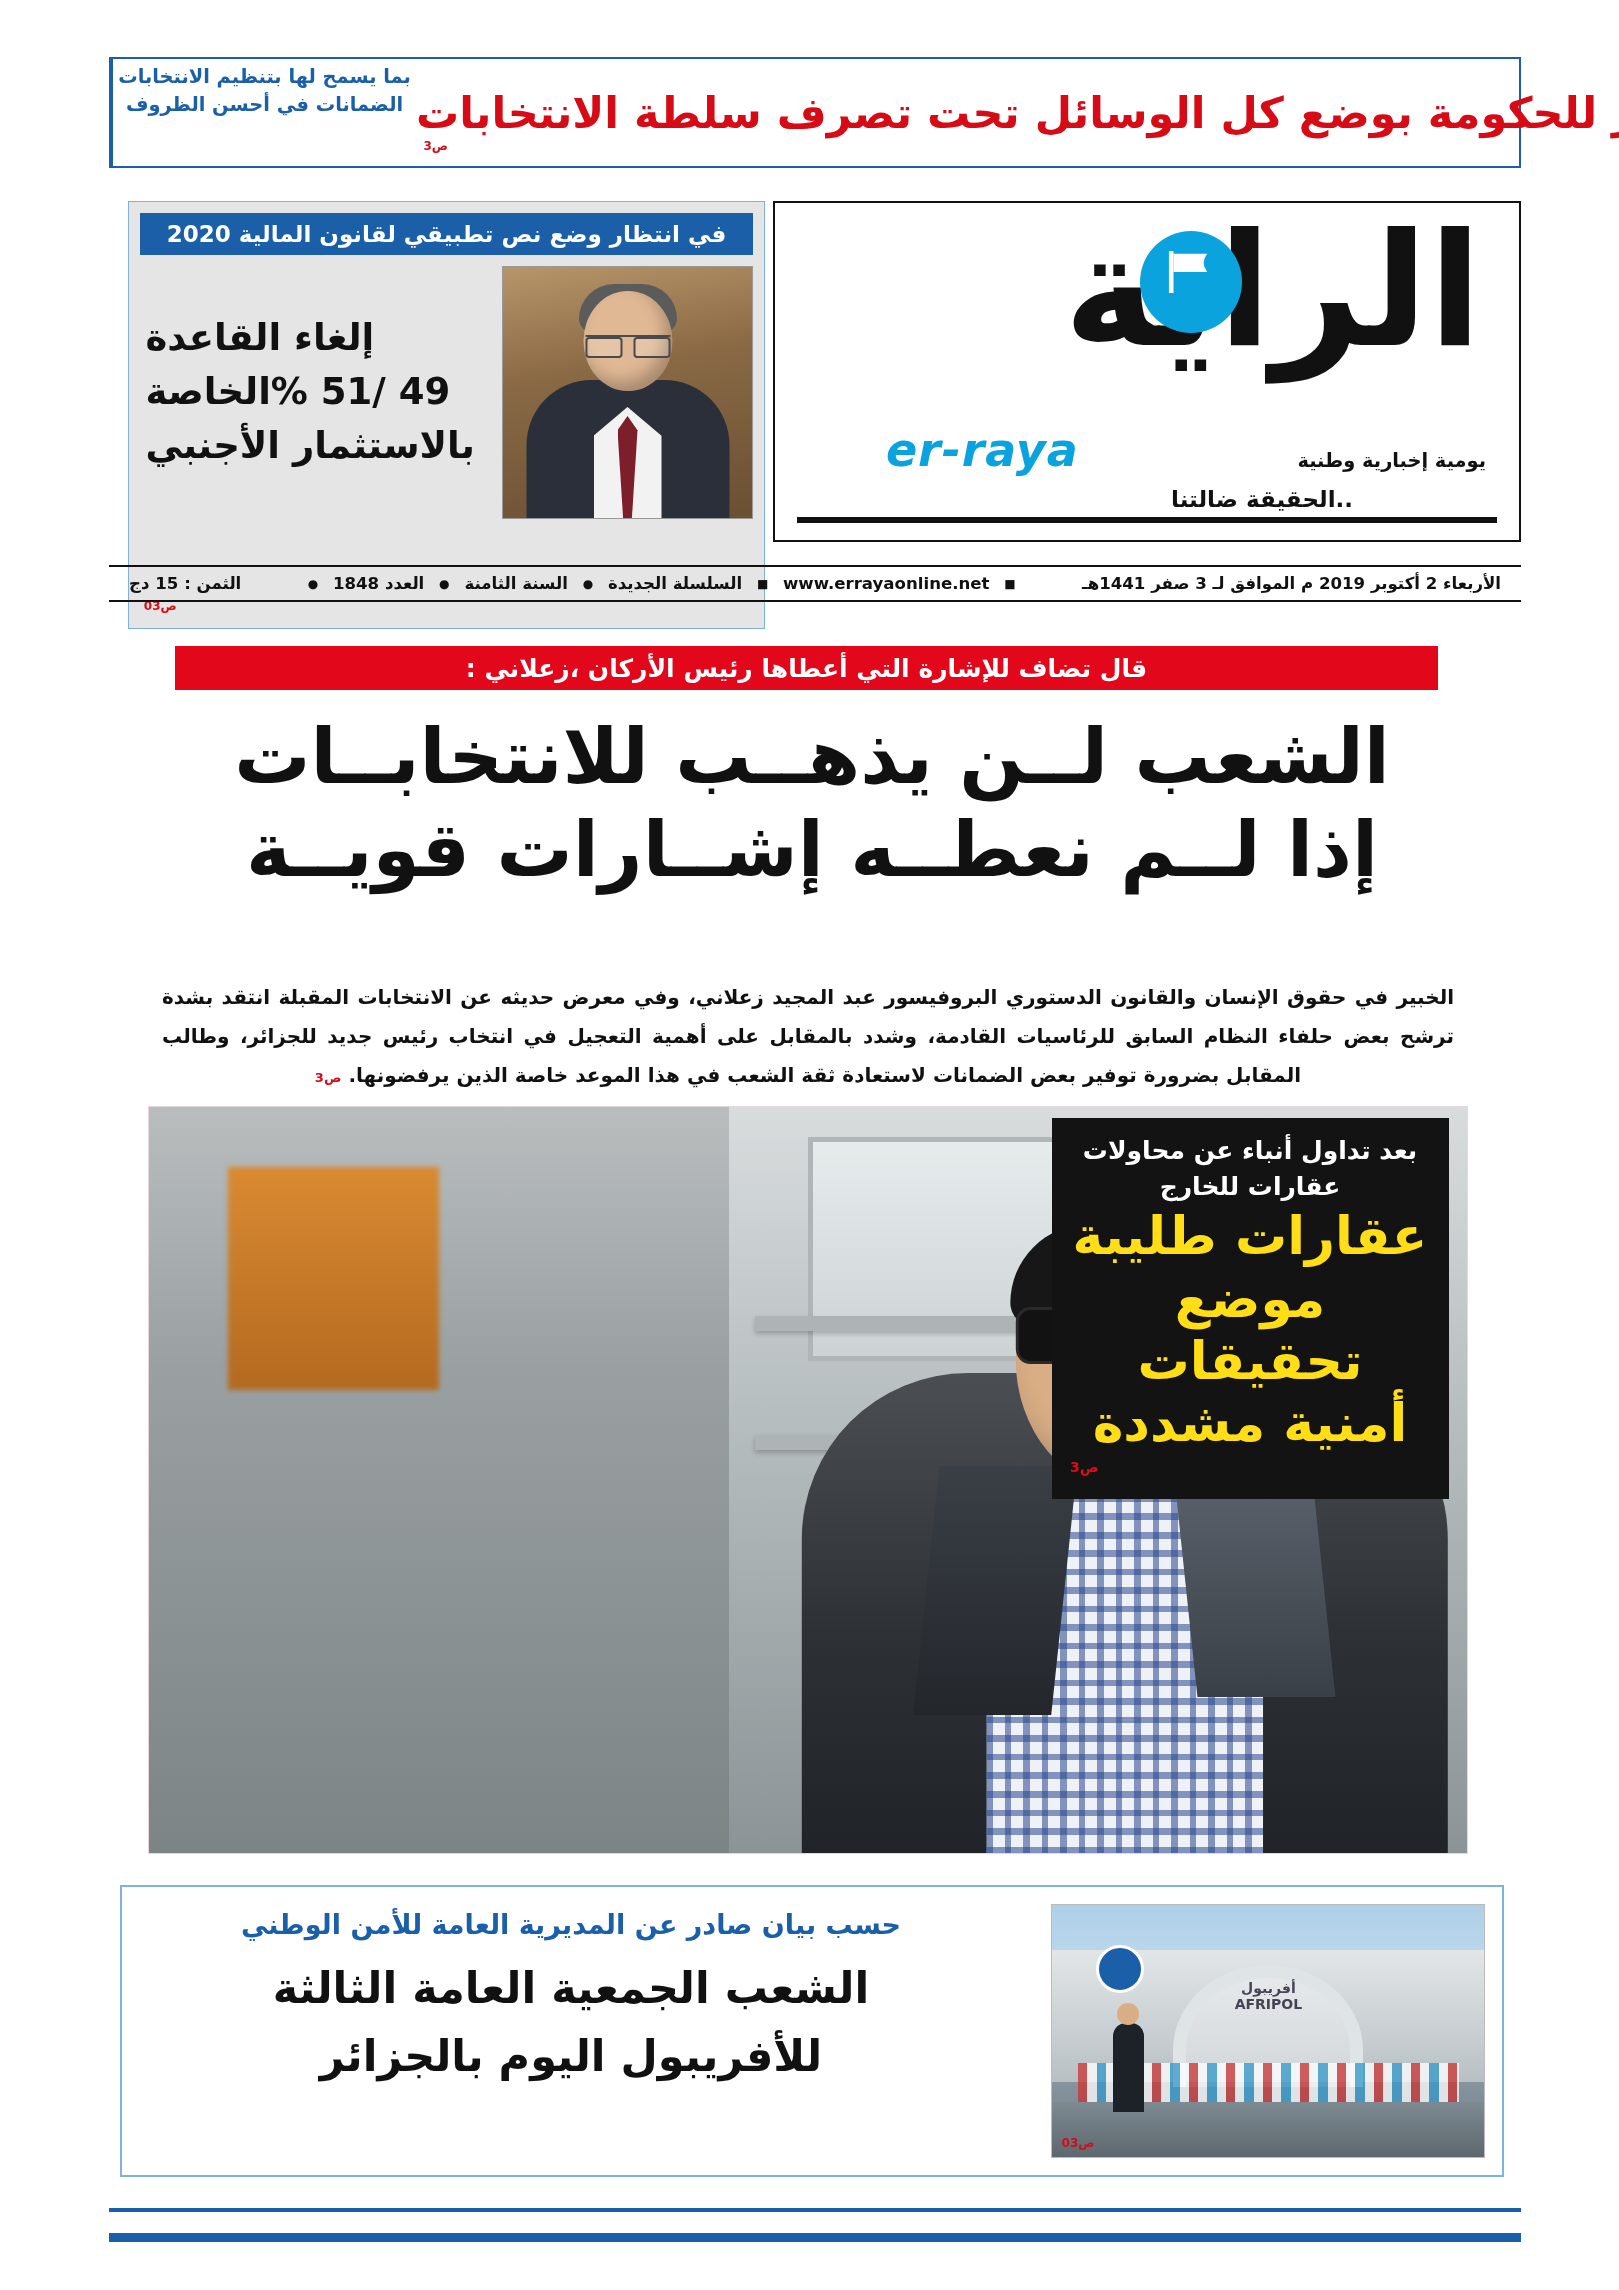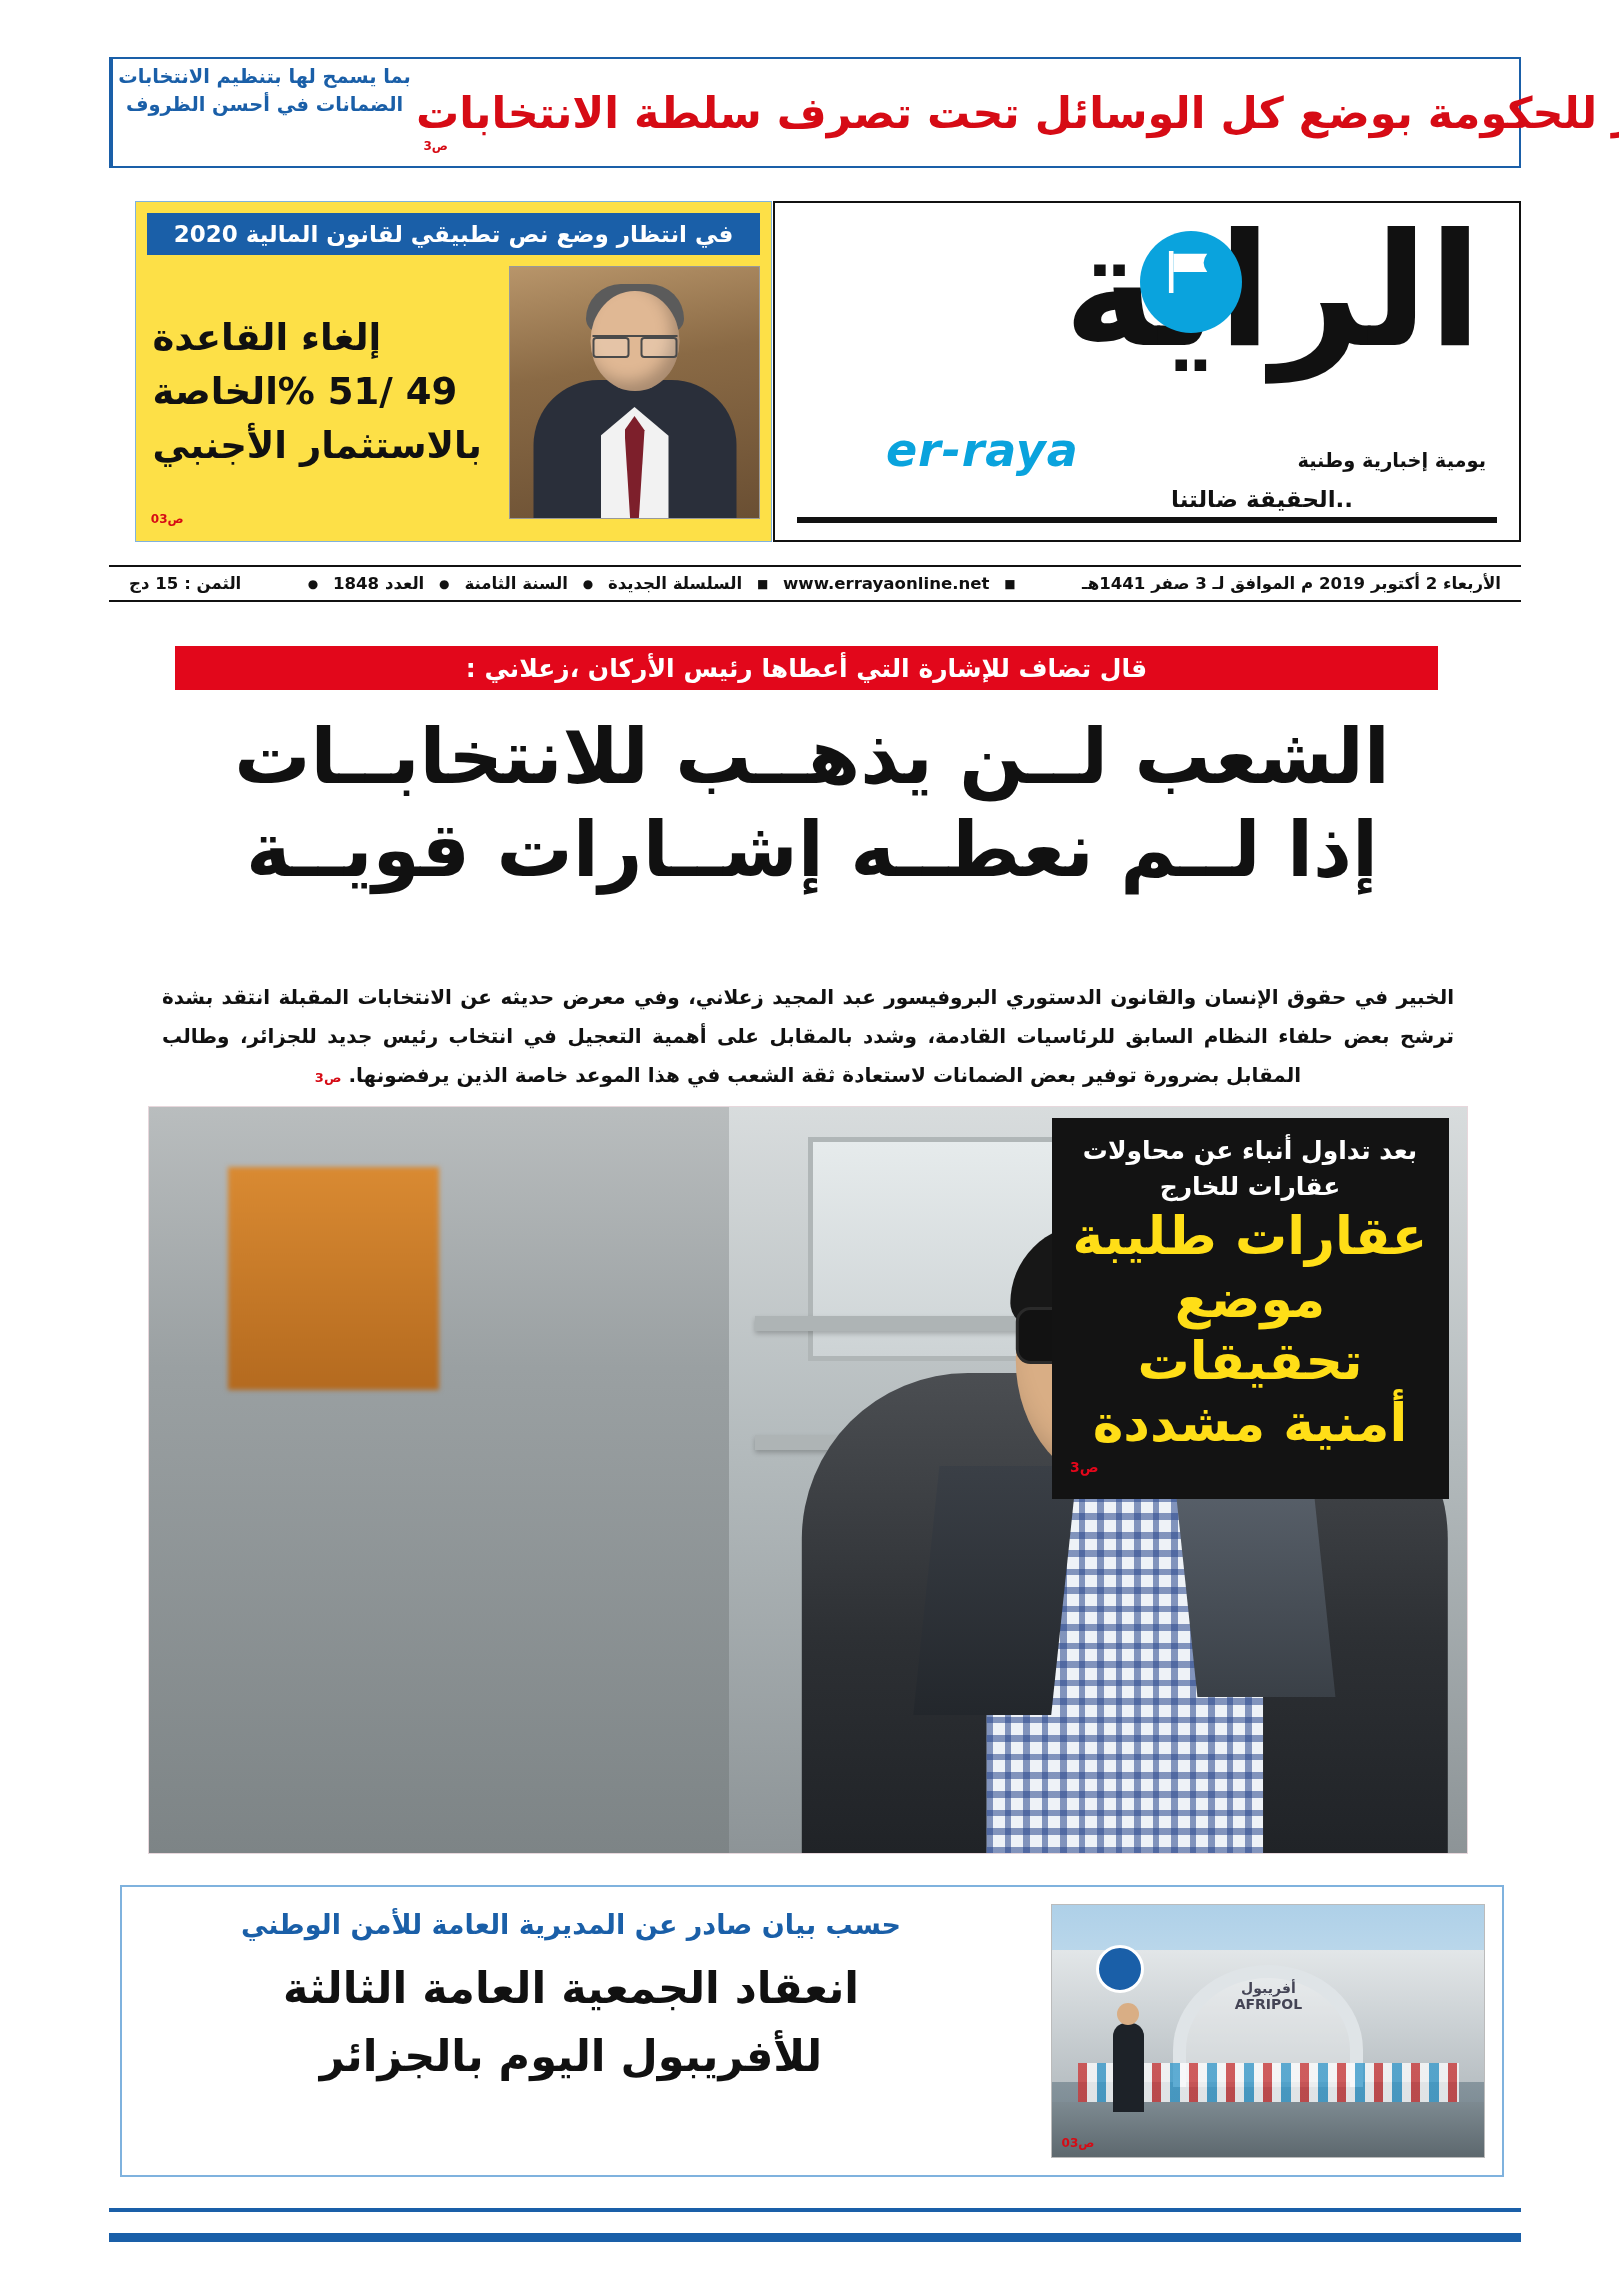--- a/index.html
+++ b/index.html
@@ -68,24 +68,24 @@
     position: absolute;
     font-size: 12px;
     color: #d60b15;
     font-weight: bold;
   }
   .topbanner .page-ref-sm { left: 7.4px; bottom: 13px; }
 
   
   .teaser {
     position: absolute;
-    left: 135px; top: 201px;
-    width: 637px; height: 341px;
+    left: 128px; top: 201px;
+    width: 637px; height: 428px;
     border: 1.8px solid #7fb2de;
-    background: #fde047;
+    background: #e5e5e5;
   }
   .teaser-head {
     margin: 11px;
     height: 42px;
     background: #1a5fa8;
     color: #fff;
     font-weight: bold;
     font-size: 23px;
     display: flex;
     align-items: center;
@@ -603,21 +603,21 @@
       <div class="yellow">عقارات طليبة</div>
       <div class="yellow">موضع تحقيقات</div>
       <div class="yellow">أمنية مشددة</div>
       <span class="ref">ص3</span>
     </div>
   </div>
 
   <div class="bottombox">
     <div class="bb-text">
       <div class="bb-kicker">حسب بيان صادر عن المديرية العامة للأمن الوطني</div>
-      <div class="bb-title">انعقاد الجمعية العامة الثالثة</div>
+      <div class="bb-title">الشعب الجمعية العامة الثالثة</div>
       <div class="bb-title" style="margin-top:5.5px">للأفريبول اليوم بالجزائر</div>
     </div>
     <div class="bb-photo">
       <div class="bb-build"></div>
       <div class="bb-arch"></div>
       <div class="bb-arch-label">
         <span>أفريبول</span><br>
         <span>AFRIPOL</span>
       </div>
       <div class="bb-logo"></div>

